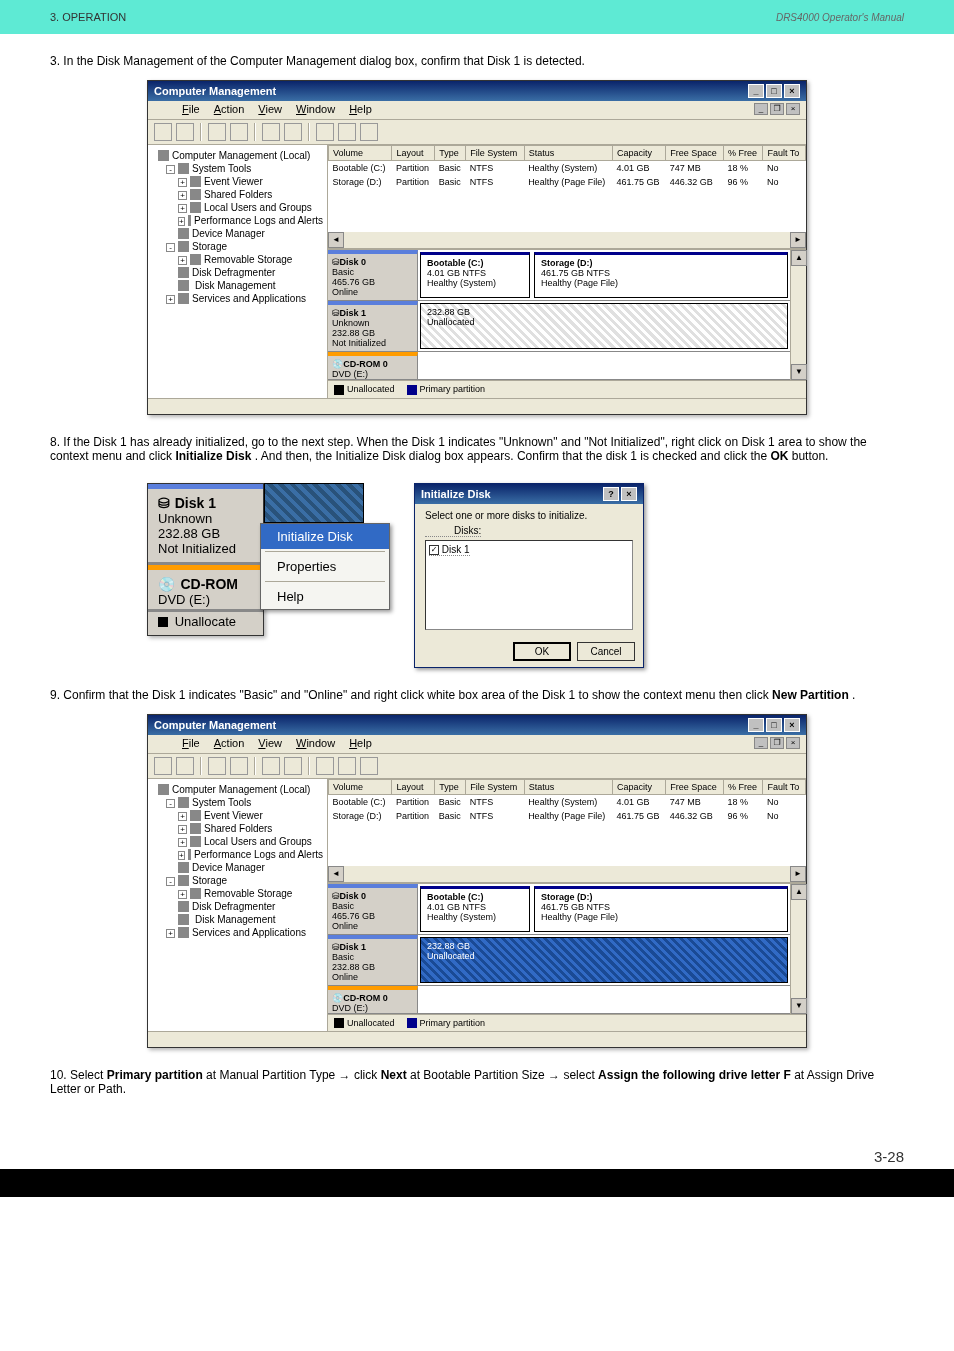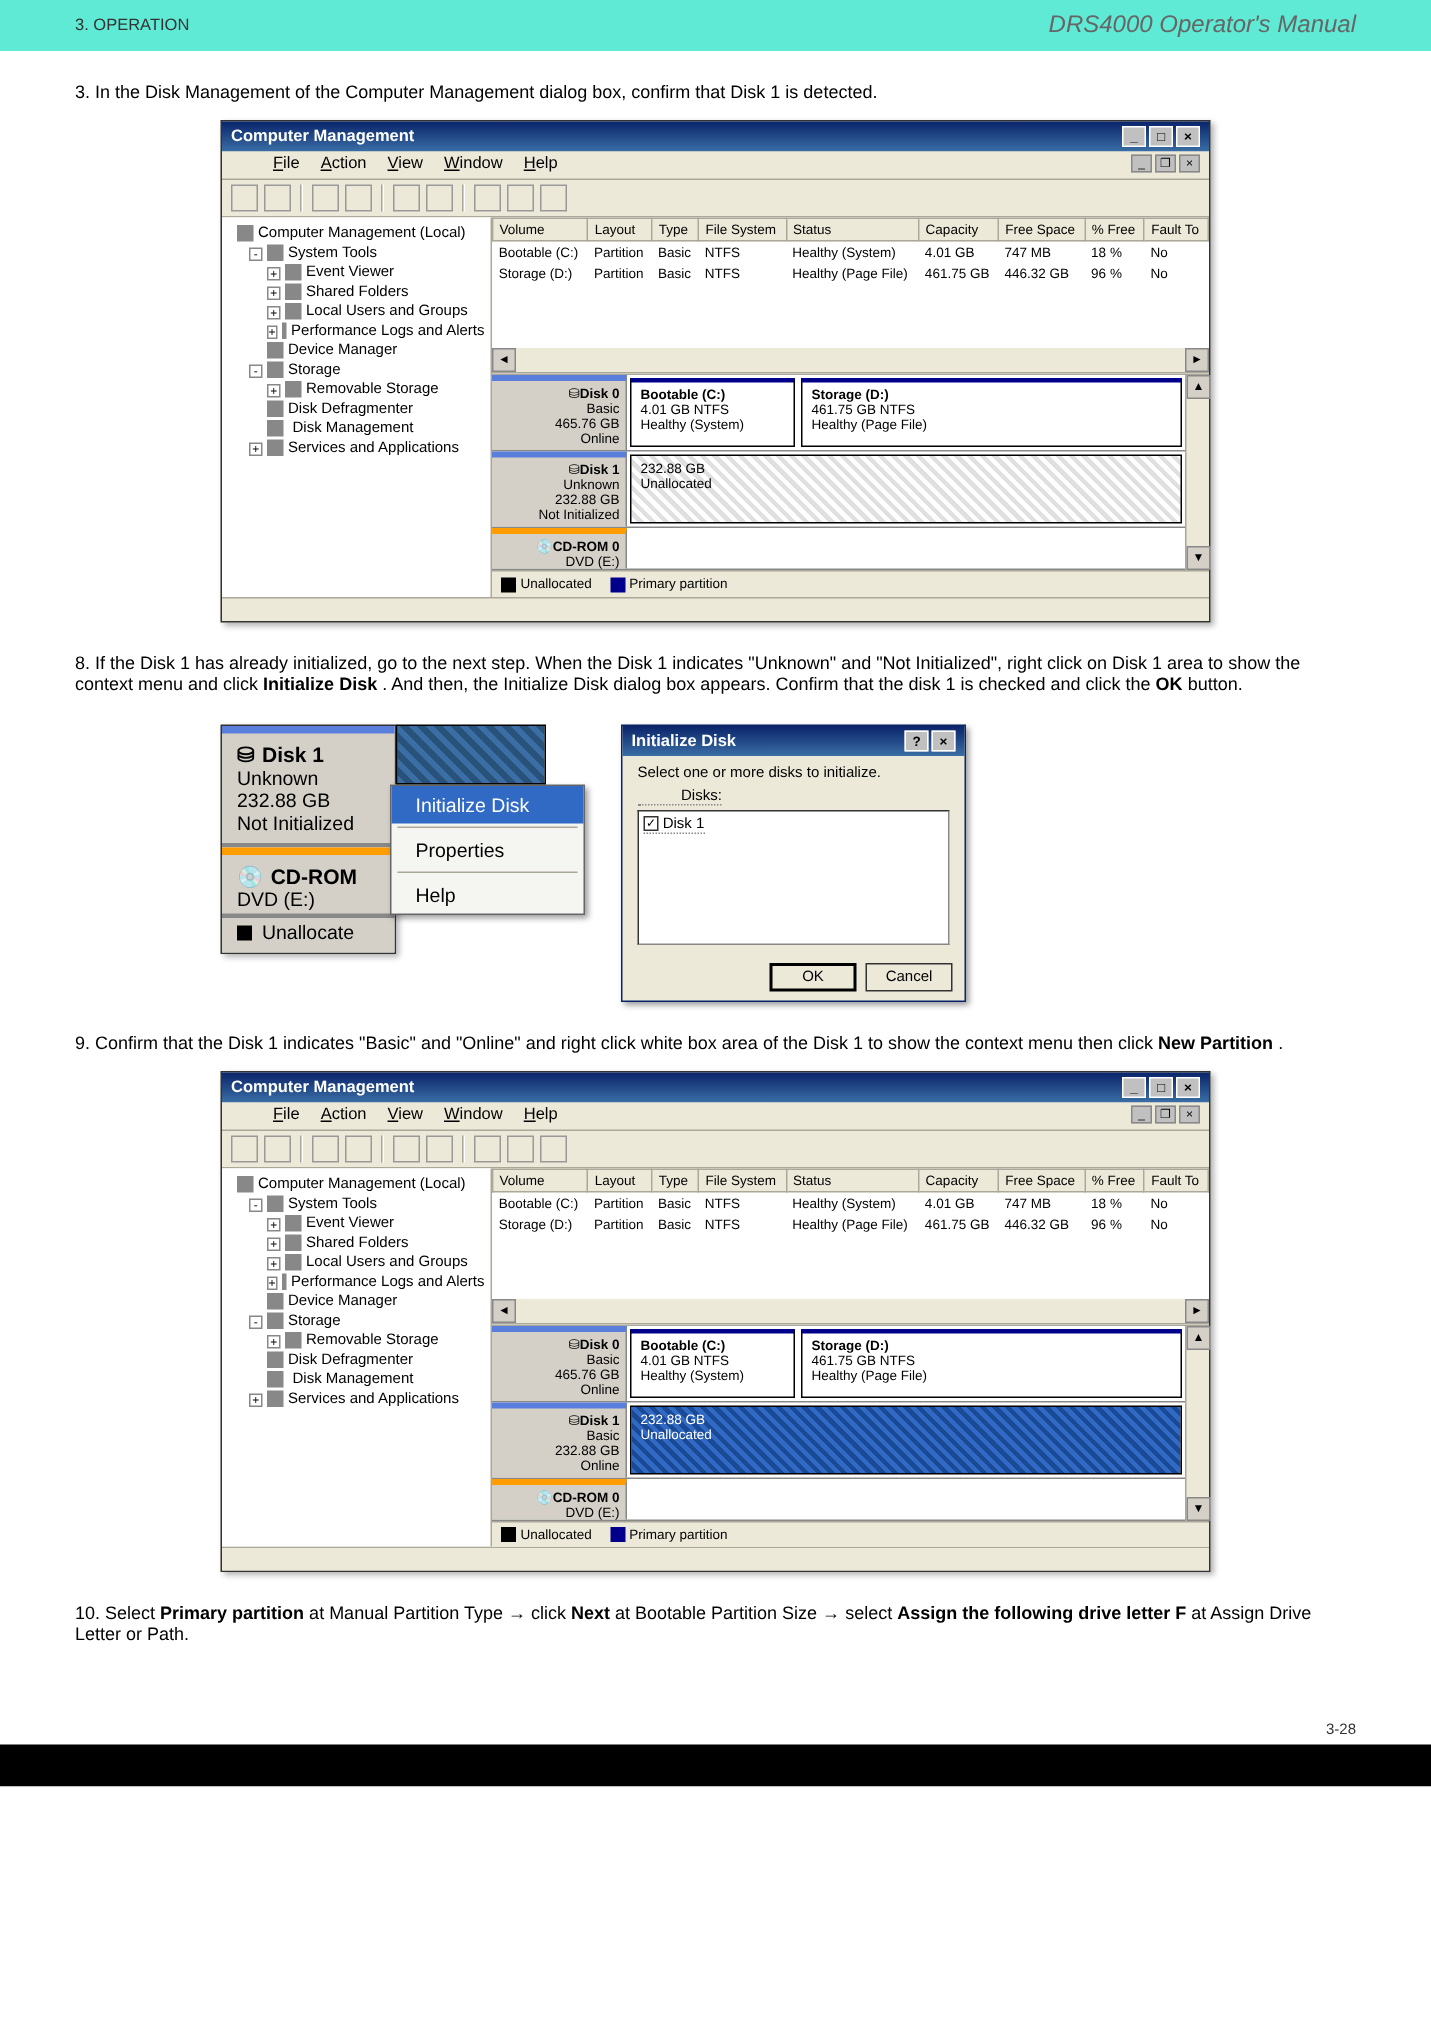--- a/index.html
+++ b/index.html
@@ -1,20 +1,20 @@
 <!DOCTYPE html>
 <html><head>
 <meta charset="utf-8">
 <style>
   * { box-sizing: border-box; margin: 0; padding: 0; }
   body { font-family: Arial, sans-serif; background: #fff; width: 954px; }
   .page { padding: 0 50px 40px 50px; }
   .header-band { background: #5eead4; height: 34px; width: 100%; display: flex; align-items: center; padding: 0 50px; justify-content: space-between; }
   .header-left { font-size: 11px; color: #333; }
-  .header-right { font-size: 16px; color: #666; font-style: italic; text-align: right; }
+  .header-right { font-size: 10px; color: #666; font-style: italic; text-align: right; }
   .step-para { font-size: 12px; margin: 20px 0 12px 0; color: #000; }
   .arrow { font-family: Arial, sans-serif; }
   .screenshot { margin: 10px auto; border: 1px solid #333; background: #ece9d8; box-shadow: 2px 2px 4px rgba(0,0,0,0.3); }
   .cm-window { width: 660px; }
   .titlebar { background: linear-gradient(#0a246a, #3a6ea5); color: #fff; font-size: 11px; font-weight: bold; padding: 3px 6px; display: flex; justify-content: space-between; align-items: center; }
   .winbtns { display: flex; gap: 2px; }
   .winbtn { width: 16px; height: 14px; background: #c0c0c0; border: 1px solid #fff; font-size: 9px; text-align: center; line-height: 12px; color: #000; }
   .menubar { background: #ece9d8; font-size: 11px; padding: 2px 6px; display: flex; gap: 14px; color: #000; border-bottom: 1px solid #aca899; }
   .menubar span.u { text-decoration: underline; }
   .mdibtns { margin-left: auto; display: flex; gap: 2px; }
@@ -28,21 +28,21 @@
   .tree-item.l1 { padding-left: 14px; }
   .tree-item.l2 { padding-left: 26px; }
   .ticon { width: 11px; height: 11px; display: inline-block; background: #888; }
   .exp { width: 9px; height: 9px; border: 1px solid #888; font-size: 8px; line-height: 7px; text-align: center; display: inline-block; }
   .right-pane { flex: 1; display: flex; flex-direction: column; }
   .vol-table { font-size: 9px; width: 100%; border-collapse: collapse; }
   .vol-table th { background: #ece9d8; border: 1px solid #aca899; padding: 2px 4px; text-align: left; font-weight: normal; }
   .vol-table td { padding: 2px 4px; }
   .disk-graphic { border-top: 1px solid #aca899; background: #fff; padding: 0; }
   .disk-row { display: flex; border-bottom: 1px solid #888; }
-  .disk-header { width: 90px; background: #d4d0c8; border-right: 1px solid #888; padding: 3px 4px; font-size: 9px; border-top: 4px solid #5a7edc; text-align: right; }
+  .disk-header { width: 90px; background: #d4d0c8; border-right: 1px solid #888; padding: 3px 4px; font-size: 9px; border-top: 4px solid #5a7edc; }
   .disk-header.cd { border-top-color: #ff9c00; }
   .disk-part { flex: 1; border: 1px solid #000; margin: 2px; padding: 3px 6px; font-size: 9px; }
   .disk-part.primary { border-top: 3px solid #00008b; }
   .disk-part.unalloc { background: repeating-linear-gradient(45deg, #fff, #fff 3px, #e0e0e0 3px, #e0e0e0 6px); }
   .disk-part.selected-part { background: repeating-linear-gradient(45deg, #316ac5, #316ac5 3px, #1a4a95 3px, #1a4a95 6px); color: #fff; }
   .legend { font-size: 9px; padding: 3px 6px; background: #ece9d8; border-top: 1px solid #aca899; display: flex; gap: 12px; align-items: center; }
   .leg-box { width: 10px; height: 10px; display: inline-block; vertical-align: middle; margin-right: 3px; }
   .statusbar { height: 16px; background: #ece9d8; border-top: 1px solid #aca899; }
   
   
@@ -62,21 +62,21 @@
   .initdlg { width: 230px; border: 1px solid #0a246a; box-shadow: 2px 2px 4px rgba(0,0,0,0.4); background: #ece9d8; }
   .initdlg-body { padding: 6px 10px; font-size: 10px; }
   .disklist { background: #fff; border: 1px inset #888; height: 90px; padding: 3px; margin-top: 3px; }
   .disklist-item { font-size: 10px; border-bottom: 1px dotted #888; display: inline-block; }
   .chk { width: 10px; height: 10px; border: 1px solid #333; display: inline-block; font-size: 8px; line-height: 8px; text-align: center; vertical-align: middle; }
   .dlgbtns { display: flex; justify-content: flex-end; gap: 6px; padding: 6px 8px; }
   .dlgbtn { min-width: 58px; font-size: 10px; padding: 2px 8px; background: #ece9d8; border: 1px solid #333; }
   .dlgbtn.default { border: 2px solid #000; }
   
   
-  .pgnum { position: relative; text-align: right; font-size: 10px; padding-right: 50px; margin-bottom: 4px; color: #333; }
+  .pgnum { position: relative; text-align: right; font-size: 15px; padding-right: 50px; margin-bottom: 4px; color: #333; }
   .footer-band { background: #000; height: 28px; width: 100%; }
   .footer-txt { color: #fff; font-size: 8px; padding: 8px 50px; display: flex; justify-content: space-between; }
   .dotted-u { border-bottom: 1px dotted #888; display: inline-block; padding-left: 29px; }
   .vscroll { width: 16px; background: #ece9d8; border-left: 1px solid #aca899; display: flex; flex-direction: column; justify-content: space-between; }
   .sbbtn { height: 16px; width: 16px; background: #d4d0c8; border: 1px solid #888; font-size: 8px; text-align: center; line-height: 14px; }
   .hidden-icon { display: inline-block; width: 14px; height: 14px; }
 </style>
 </head>
 <body>
 

